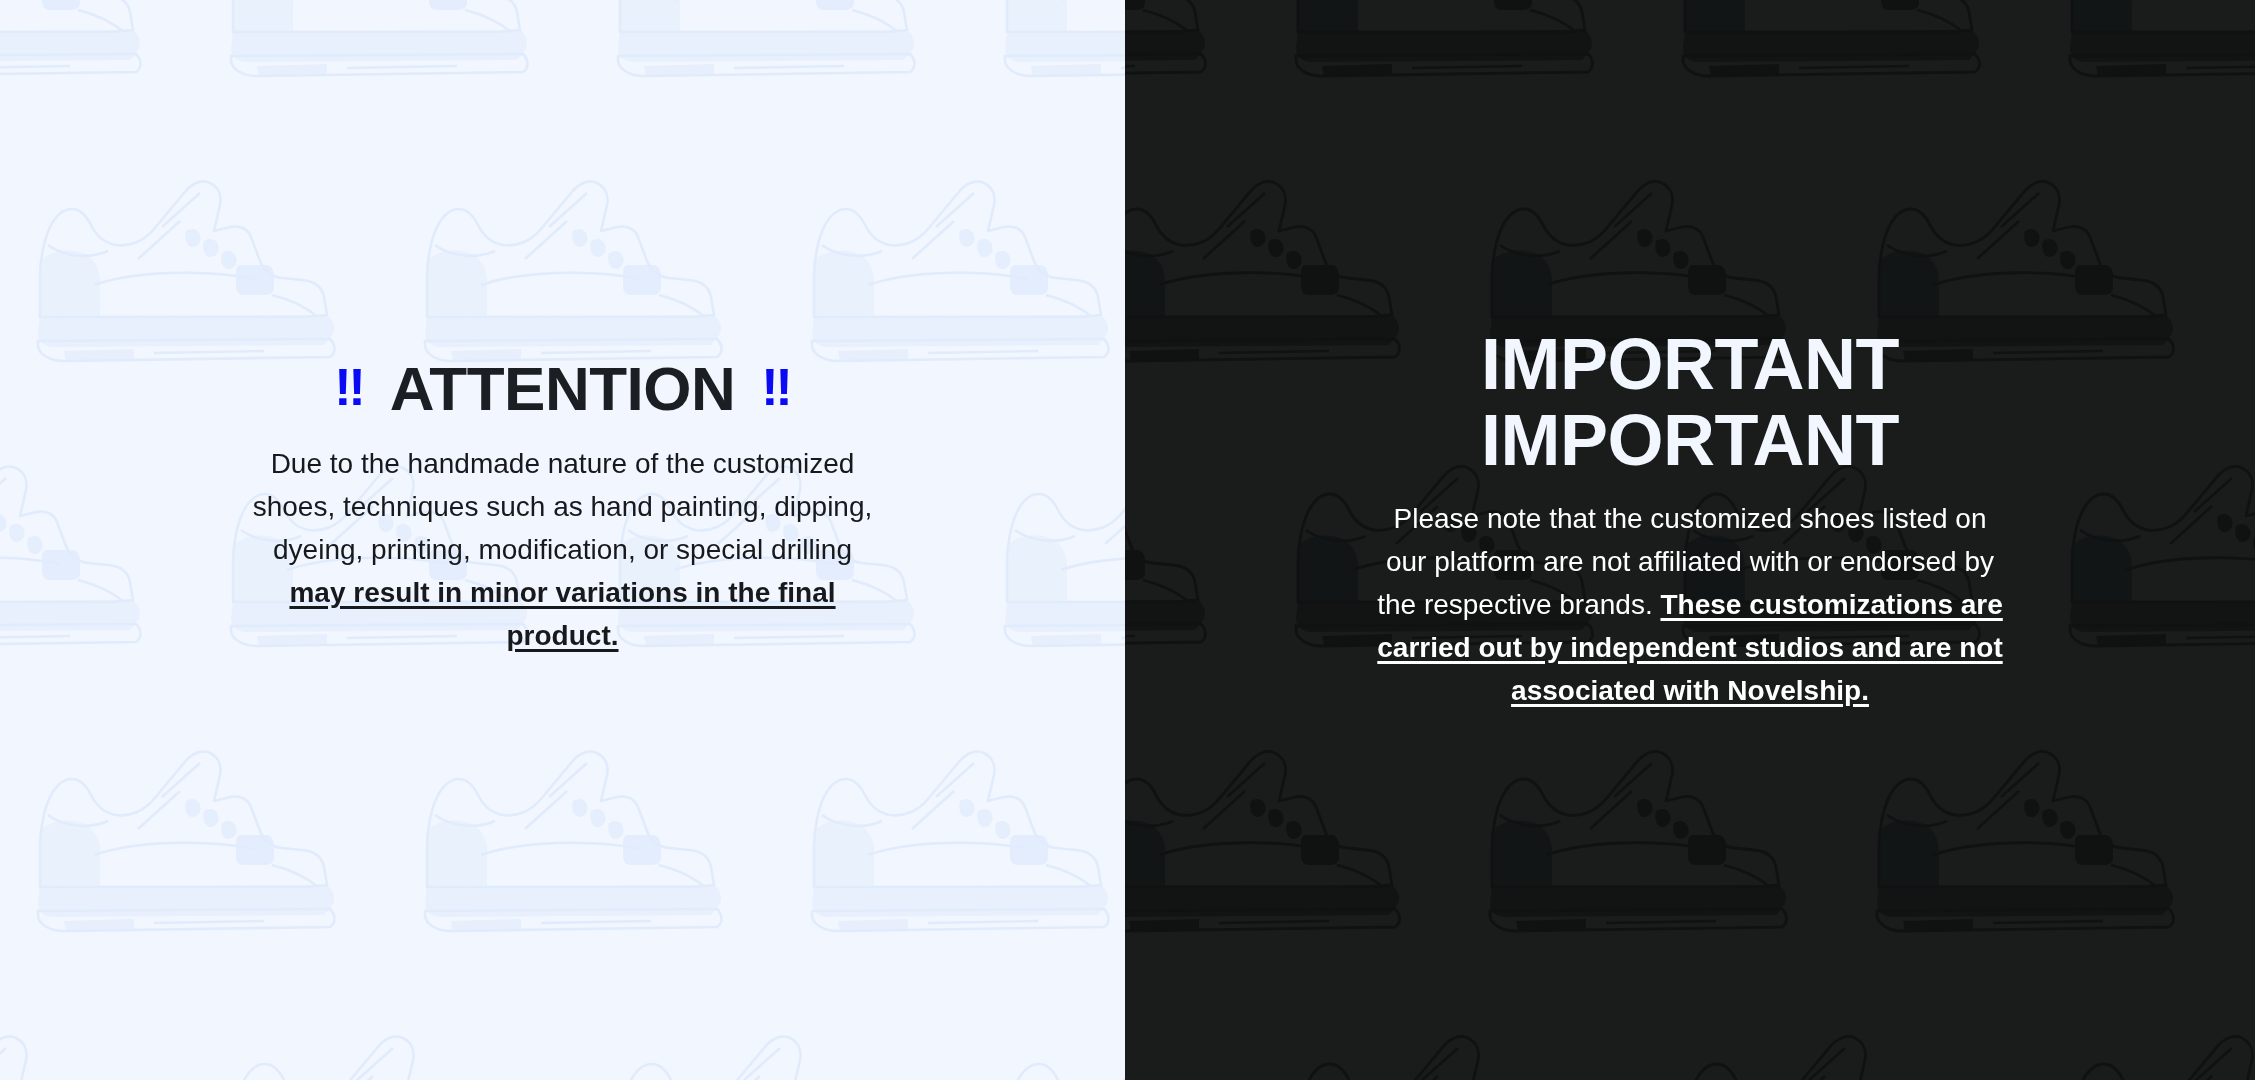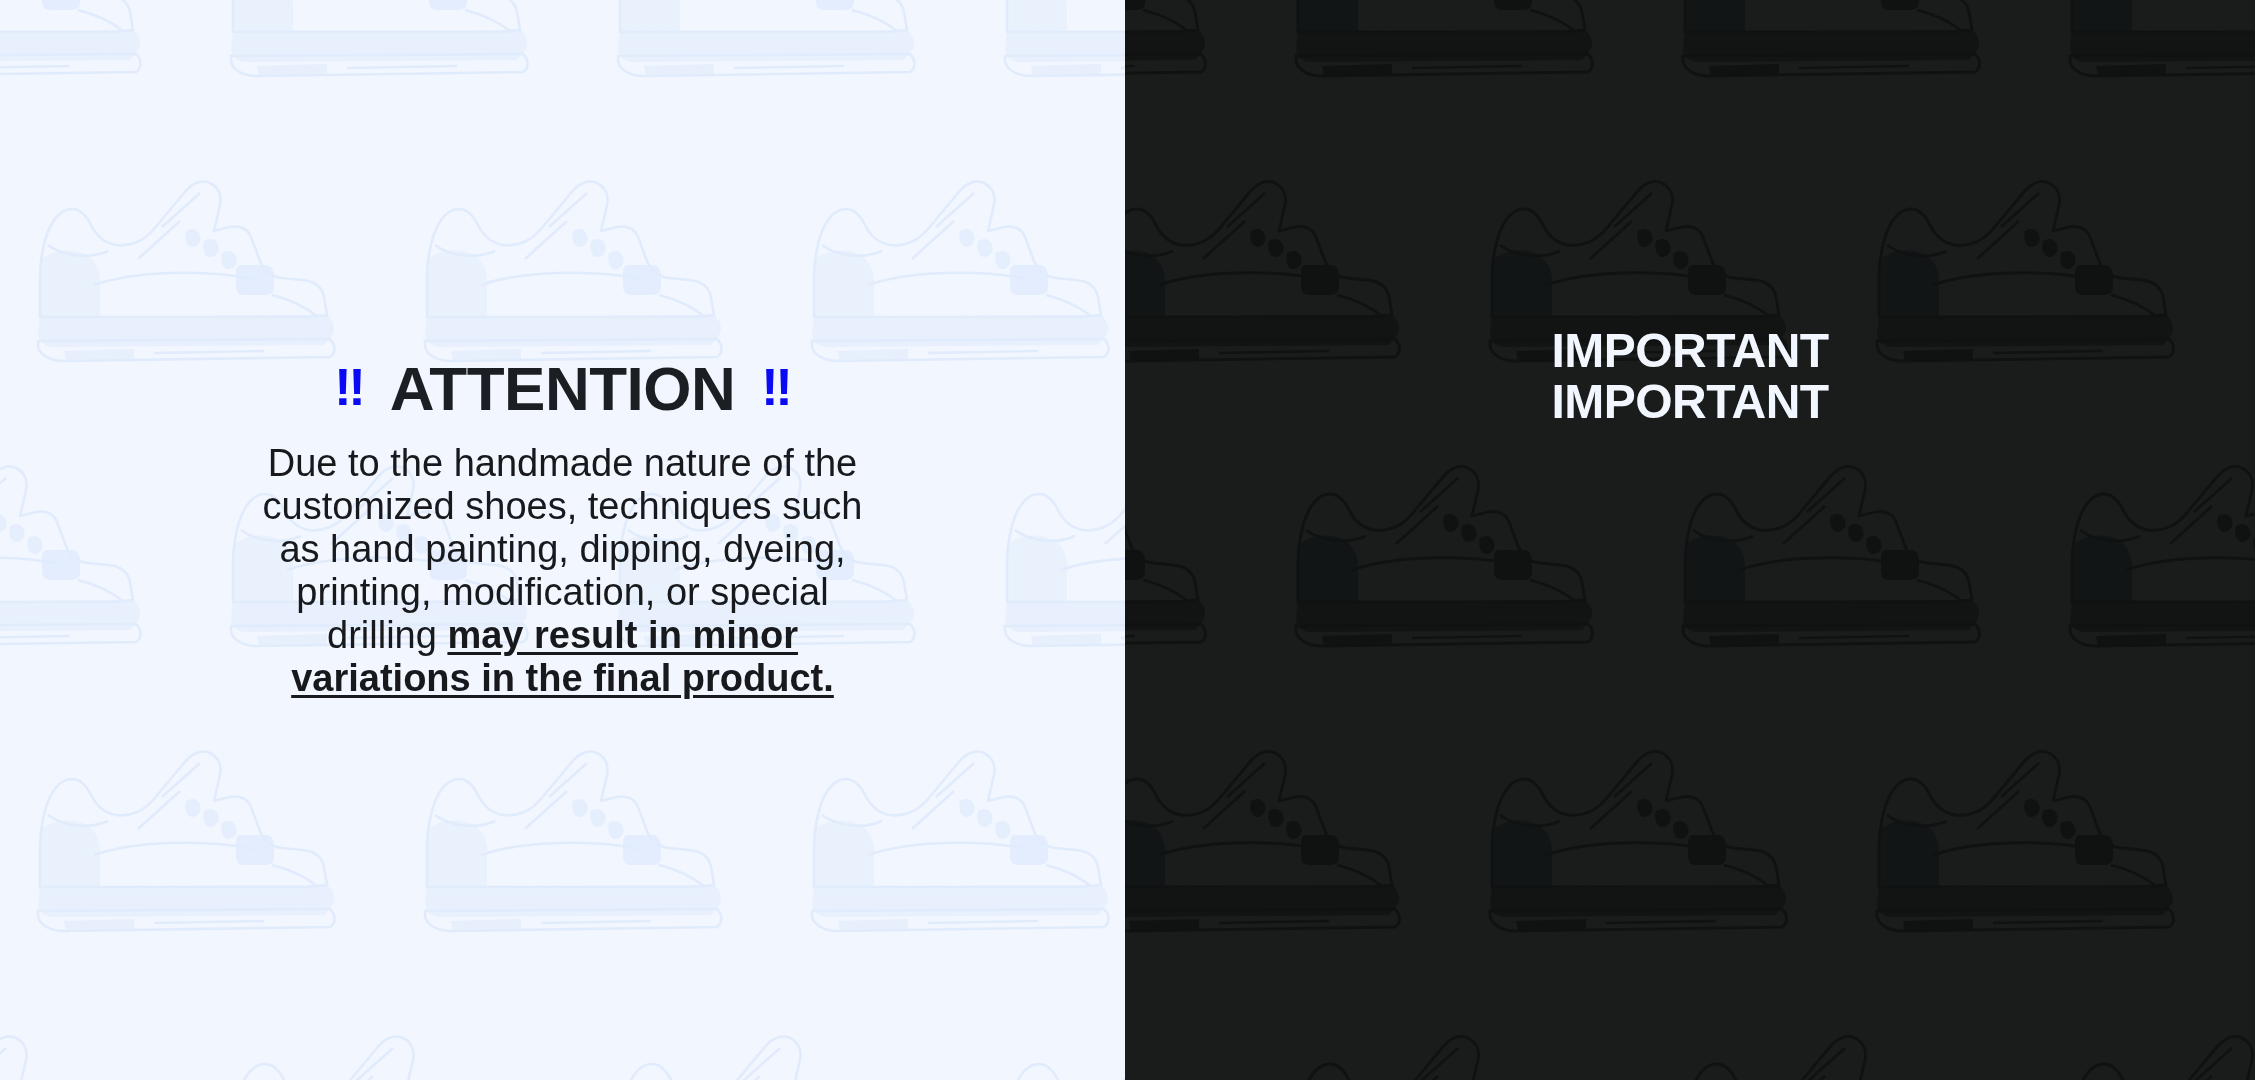--- a/index.html
+++ b/index.html
@@ -71,28 +71,28 @@
   .bang {
     color: #0A0AF5;
     font-size: 52px;
     font-weight: 900;
     letter-spacing: -2px;
     position: relative;
     top: -2px;
   }
 
   #heading-disclaimer {
-    font-size: 48px;
+    font-size: 72px;
     color: #F2F6FE;
     line-height: 1.06;
   }
   #heading-disclaimer .hl { display:block; }
 
   .body-text {
-    font-size: 38px;
+    font-size: 28px;
     line-height: 43px;
     margin-top: 20px;
   }
 
   #body-attention {
     color: #17191C;
     width: 620px;
     margin: 22px auto 0;
   }
 
@@ -246,14 +246,17 @@
       </g>
     </svg>
   </div>
 
   <div class="content" id="content-disclaimer">
     <div class="heading" id="heading-disclaimer">
       <span class="hl">IMPORTANT</span>
       <span class="hl">IMPORTANT</span>
     </div>
 
+    <p class="body-text" id="body-disclaimer">
+      <span>Please note that the customized shoes listed on our platform are not affiliated with or endorsed by the respective brands. </span><span class="emph">These customizations are carried out by independent studios and are not associated with Novelship.</span>
+    </p>
   </div>
 </section>
 
 </body></html>

